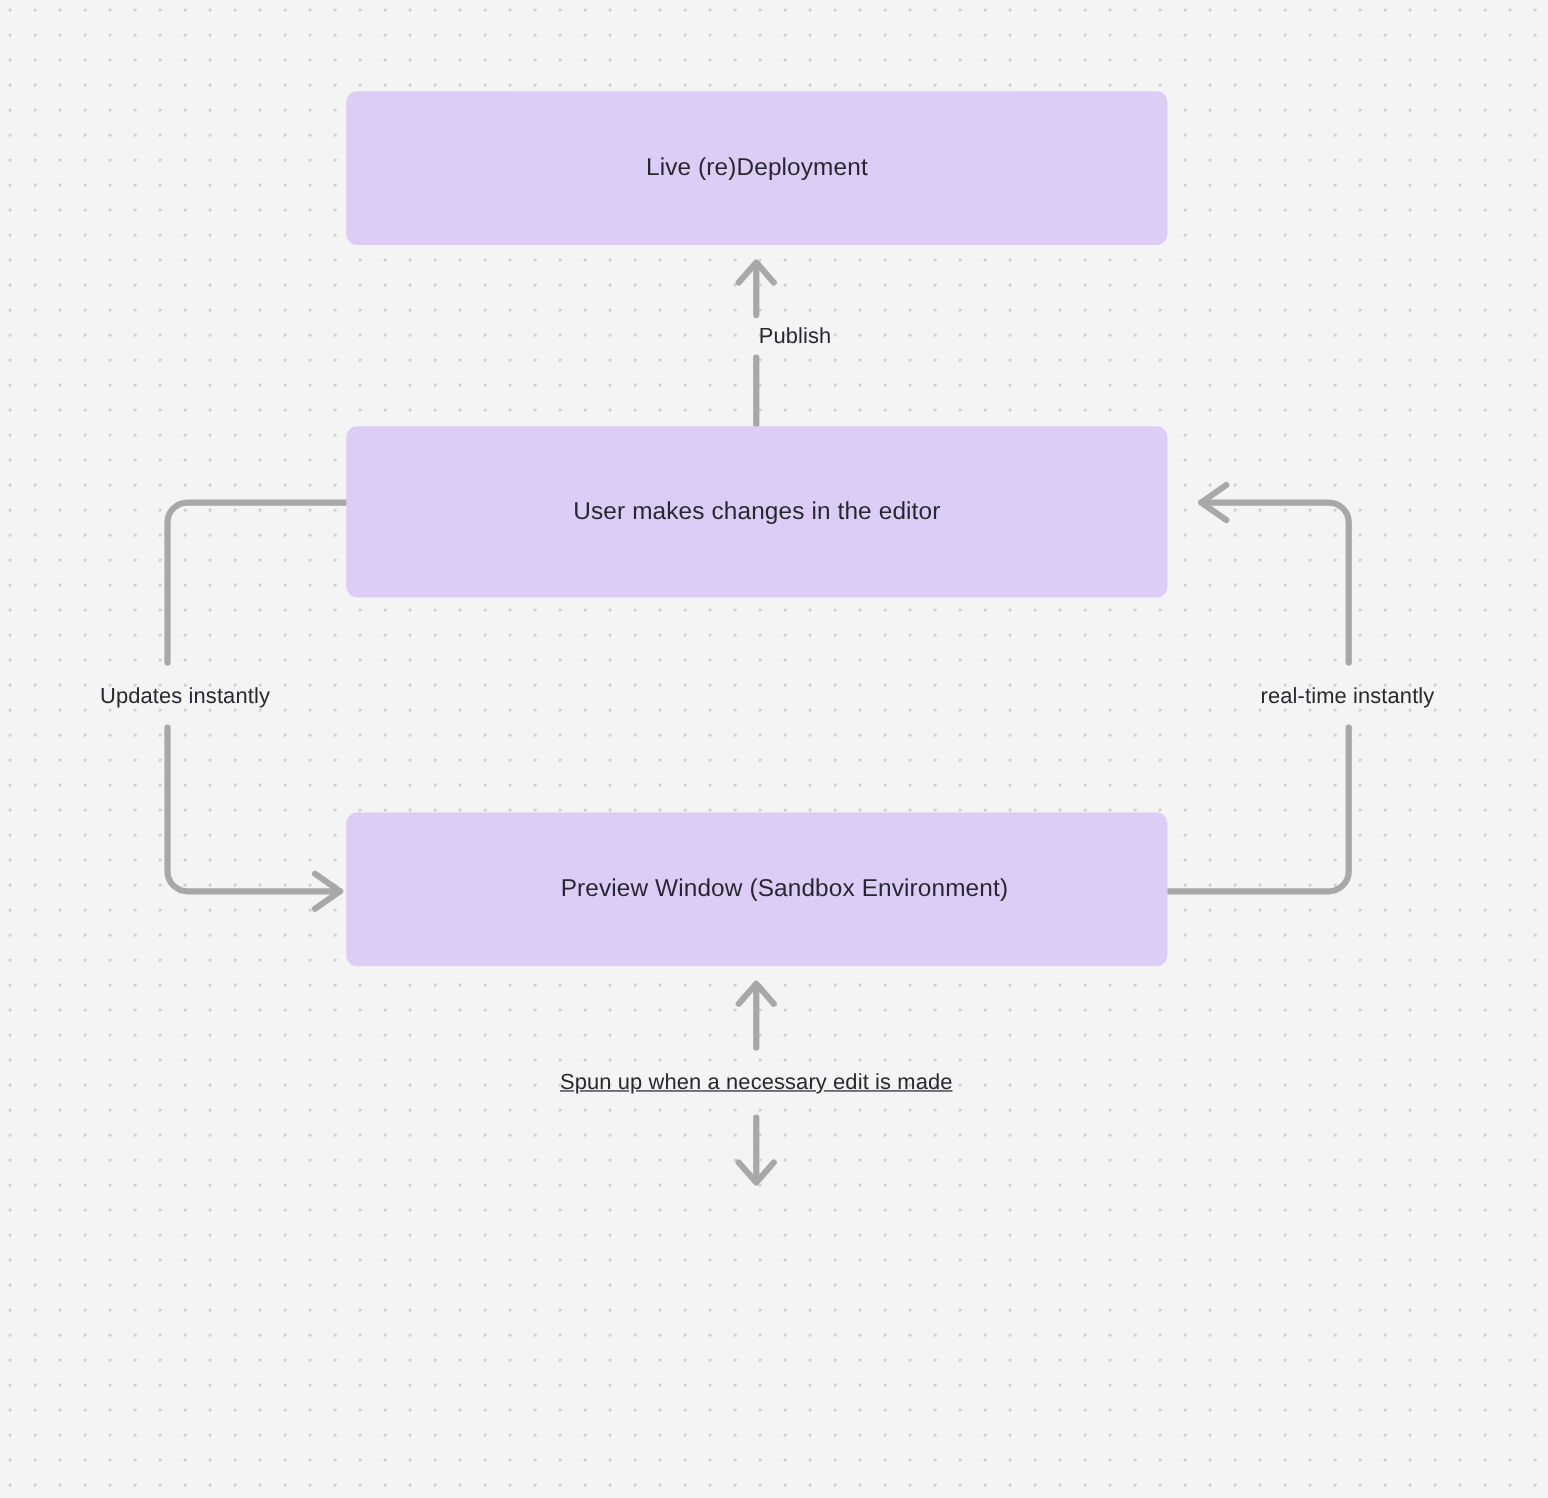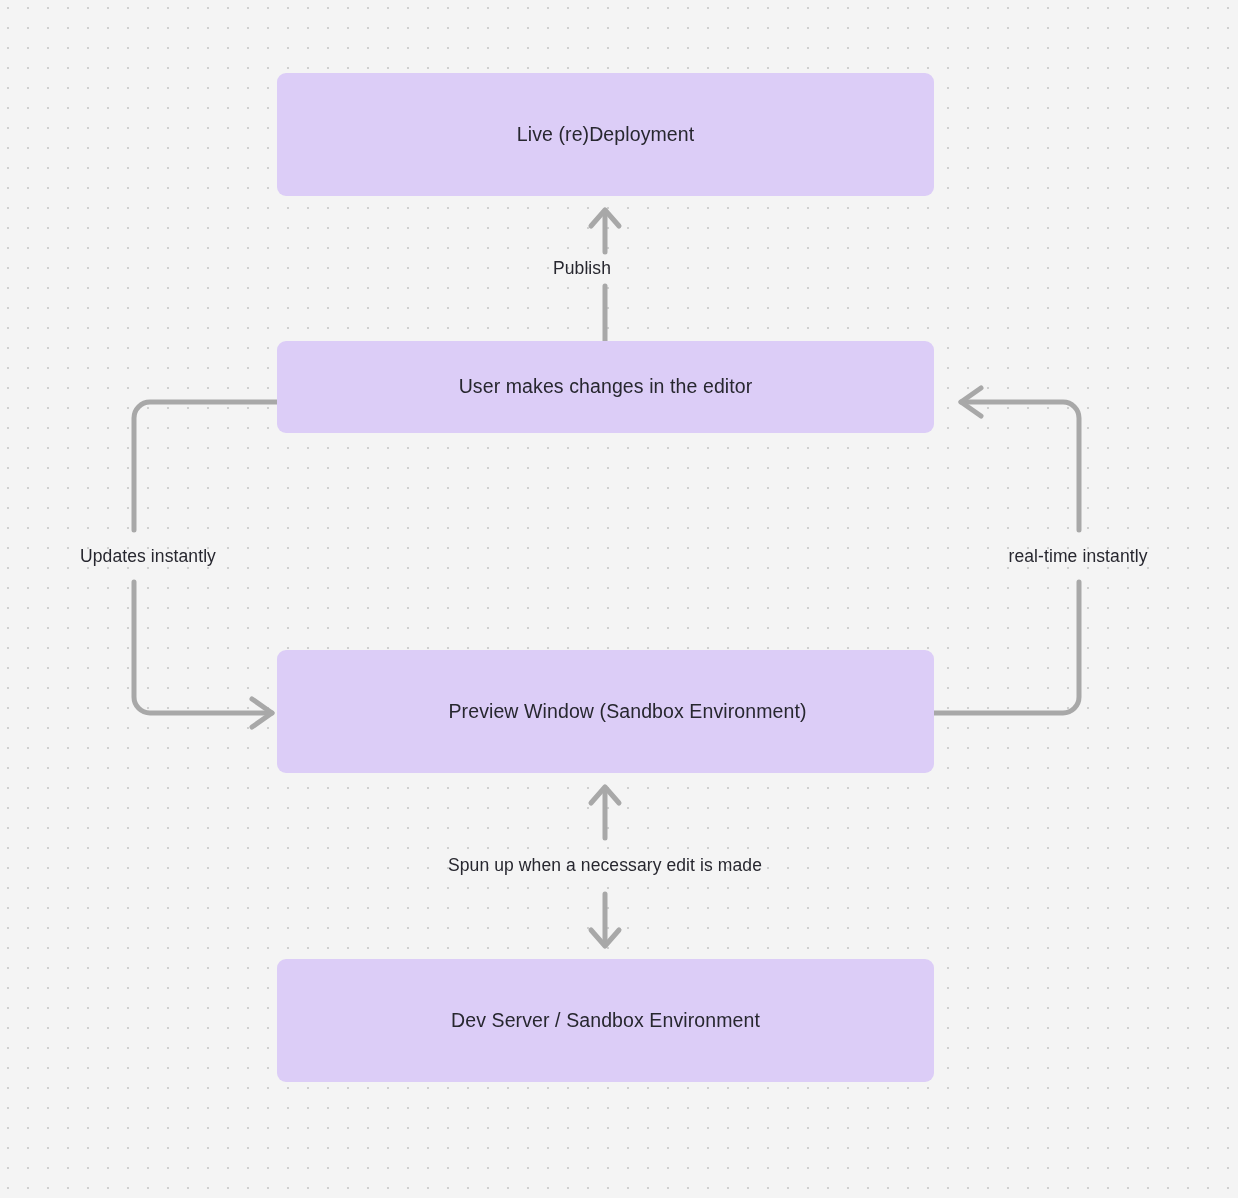--- a/index.html
+++ b/index.html
@@ -89,33 +89,30 @@
         <path d="M591,930 L605,946 L619,930"></path>
       </g>
 
     </g>
   </svg>
 
   <div class="node" style="left:277px; top:73px; width:657px; height:123px;">
     <span class="node-label">Live (re)Deployment</span>
   </div>
 
-  <div class="node" style="left:277px; top:341px; width:657px; height:92px;">
+  <div class="node" style="left:277px; top:341px; width:657px; height:137px;">
     <span class="node-label">User makes changes in the editor</span>
   </div>
 
   <div class="node" style="left:277px; top:650px; width:657px; height:123px;padding-left:44px;">
     <span class="node-label">Preview Window (Sandbox Environment)</span>
   </div>
 
-  <div class="node" style="left:277px; top:959px; width:657px; height:123px;">
-    <span class="node-label">Dev Server / Sandbox Environment</span>
-  </div>
 
-  <div class="edge-label" style="left:582px; top:269px;text-align:right;">Publish</div>
+  <div class="edge-label" style="left:636px; top:269px;text-align:right;">Publish</div>
 
   <div class="edge-label" style="left:148px; top:557px;">Updates instantly</div>
 
   <div class="edge-label" style="left:1078px; top:557px;">real-time instantly</div>
 
-  <div class="edge-label" style="left:605px; top:866px;">Spun up when a necessary edit is made</div>
+  <div class="edge-label" style="left:605px; top:866px;text-decoration:underline;">Spun up when a necessary edit is made</div>
 
 </div>
 
 </body></html>

